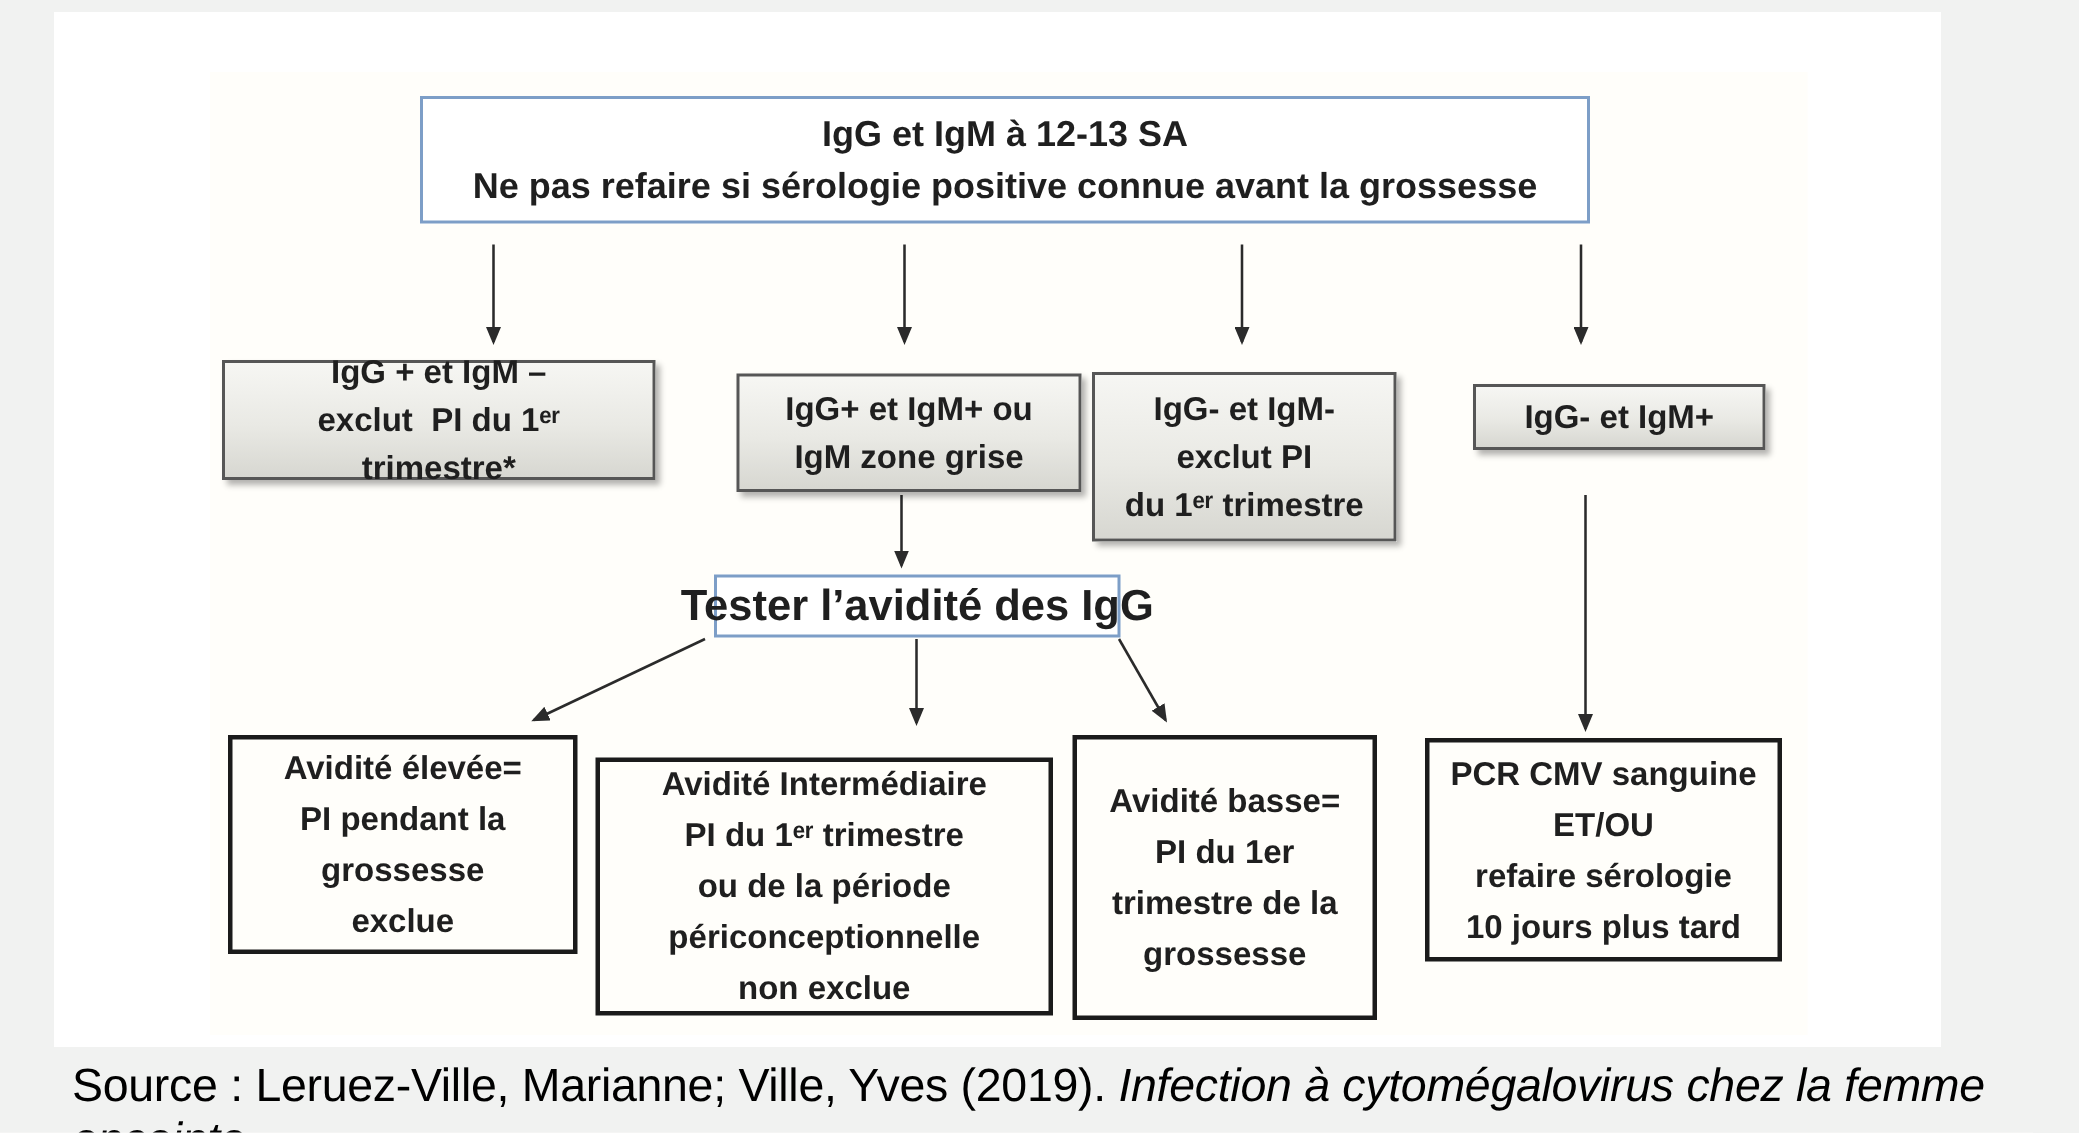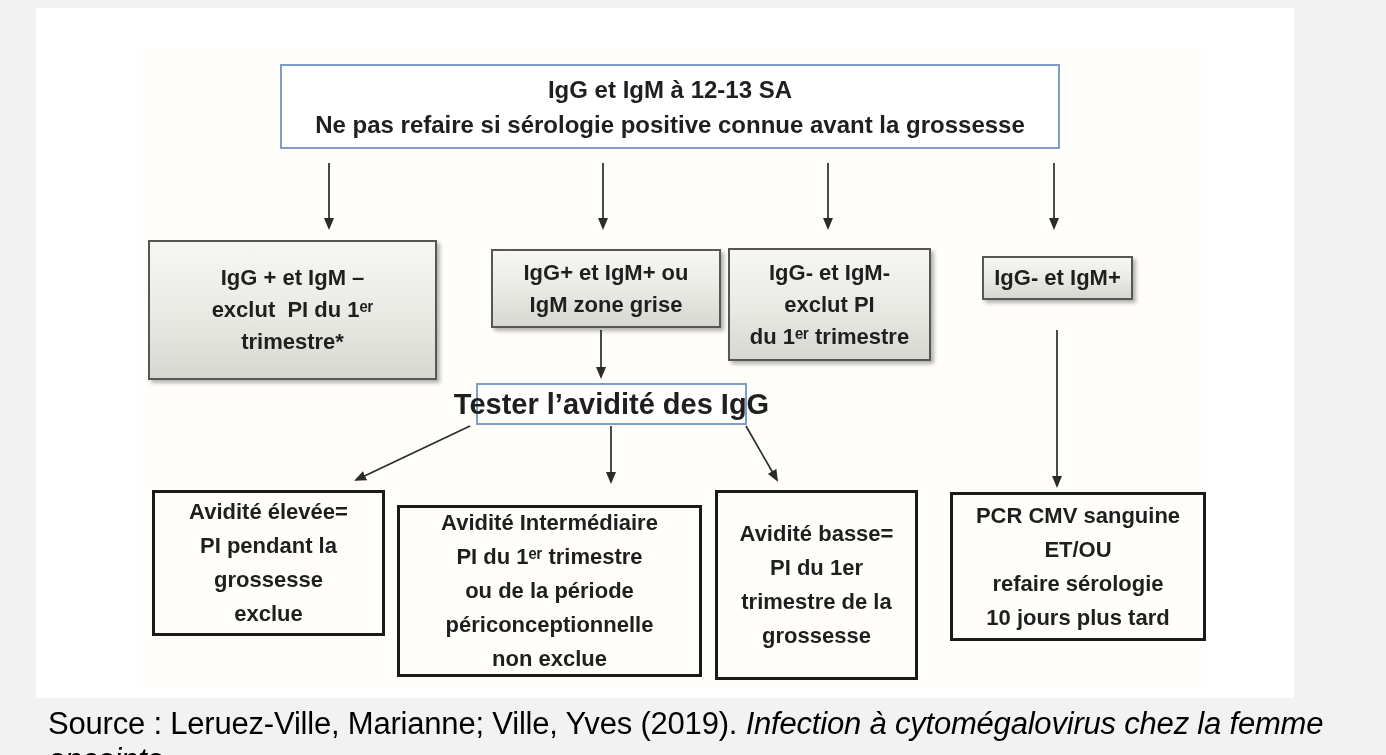--- a/index.html
+++ b/index.html
@@ -55,37 +55,37 @@
   .top-box{
     left:280px;top:64px;width:780px;height:85px;
     font-size:24px;line-height:35px;
   }
   .gray-box{
     background:linear-gradient(to bottom,var(--gray_top) 0%,#e9e9e4 55%,var(--gray_bottom) 100%);
     border:2px solid var(--gray_border);
     box-shadow:3px 3px 4px rgba(0,0,0,0.30);
     font-size:22px;line-height:32px;
   }
-  .g1{left:148px;top:240px;width:289px;height:140px;}
+  .g1{left:148px;top:240px;width:289px;height:80px;}
   .g2{left:491px;top:249px;width:230px;height:79px;}
   .g3{left:728px;top:248px;width:203px;height:113px;}
-  .g4{left:982px;top:256px;width:151px;height:44px;}
+  .g4{left:982px;top:256px;width:195px;height:44px;}
   .tester-box{
     left:476px;top:383px;width:271px;height:42px;
     font-size:29px;
   }
   .black-box{
     border:3px solid var(--black_border);
     background:transparent;
     font-size:22px;line-height:34px;
   }
   .b1{left:152px;top:490px;width:233px;height:146px;}
   .b2{left:397px;top:505px;width:305px;height:172px;}
   .b3{left:715px;top:490px;width:203px;height:190px;}
-  .b4{left:950px;top:492px;width:256px;height:149px;}
+  .b4{left:950px;top:492px;width:238px;height:149px;}
   .source{
     position:absolute;left:48px;top:706px;width:1310px;
     font-size:31px;letter-spacing:-0.2px;
     color:#000;
   }
   .source .title{font-style:italic;}
 </style>
 </head>
 <body>
 

